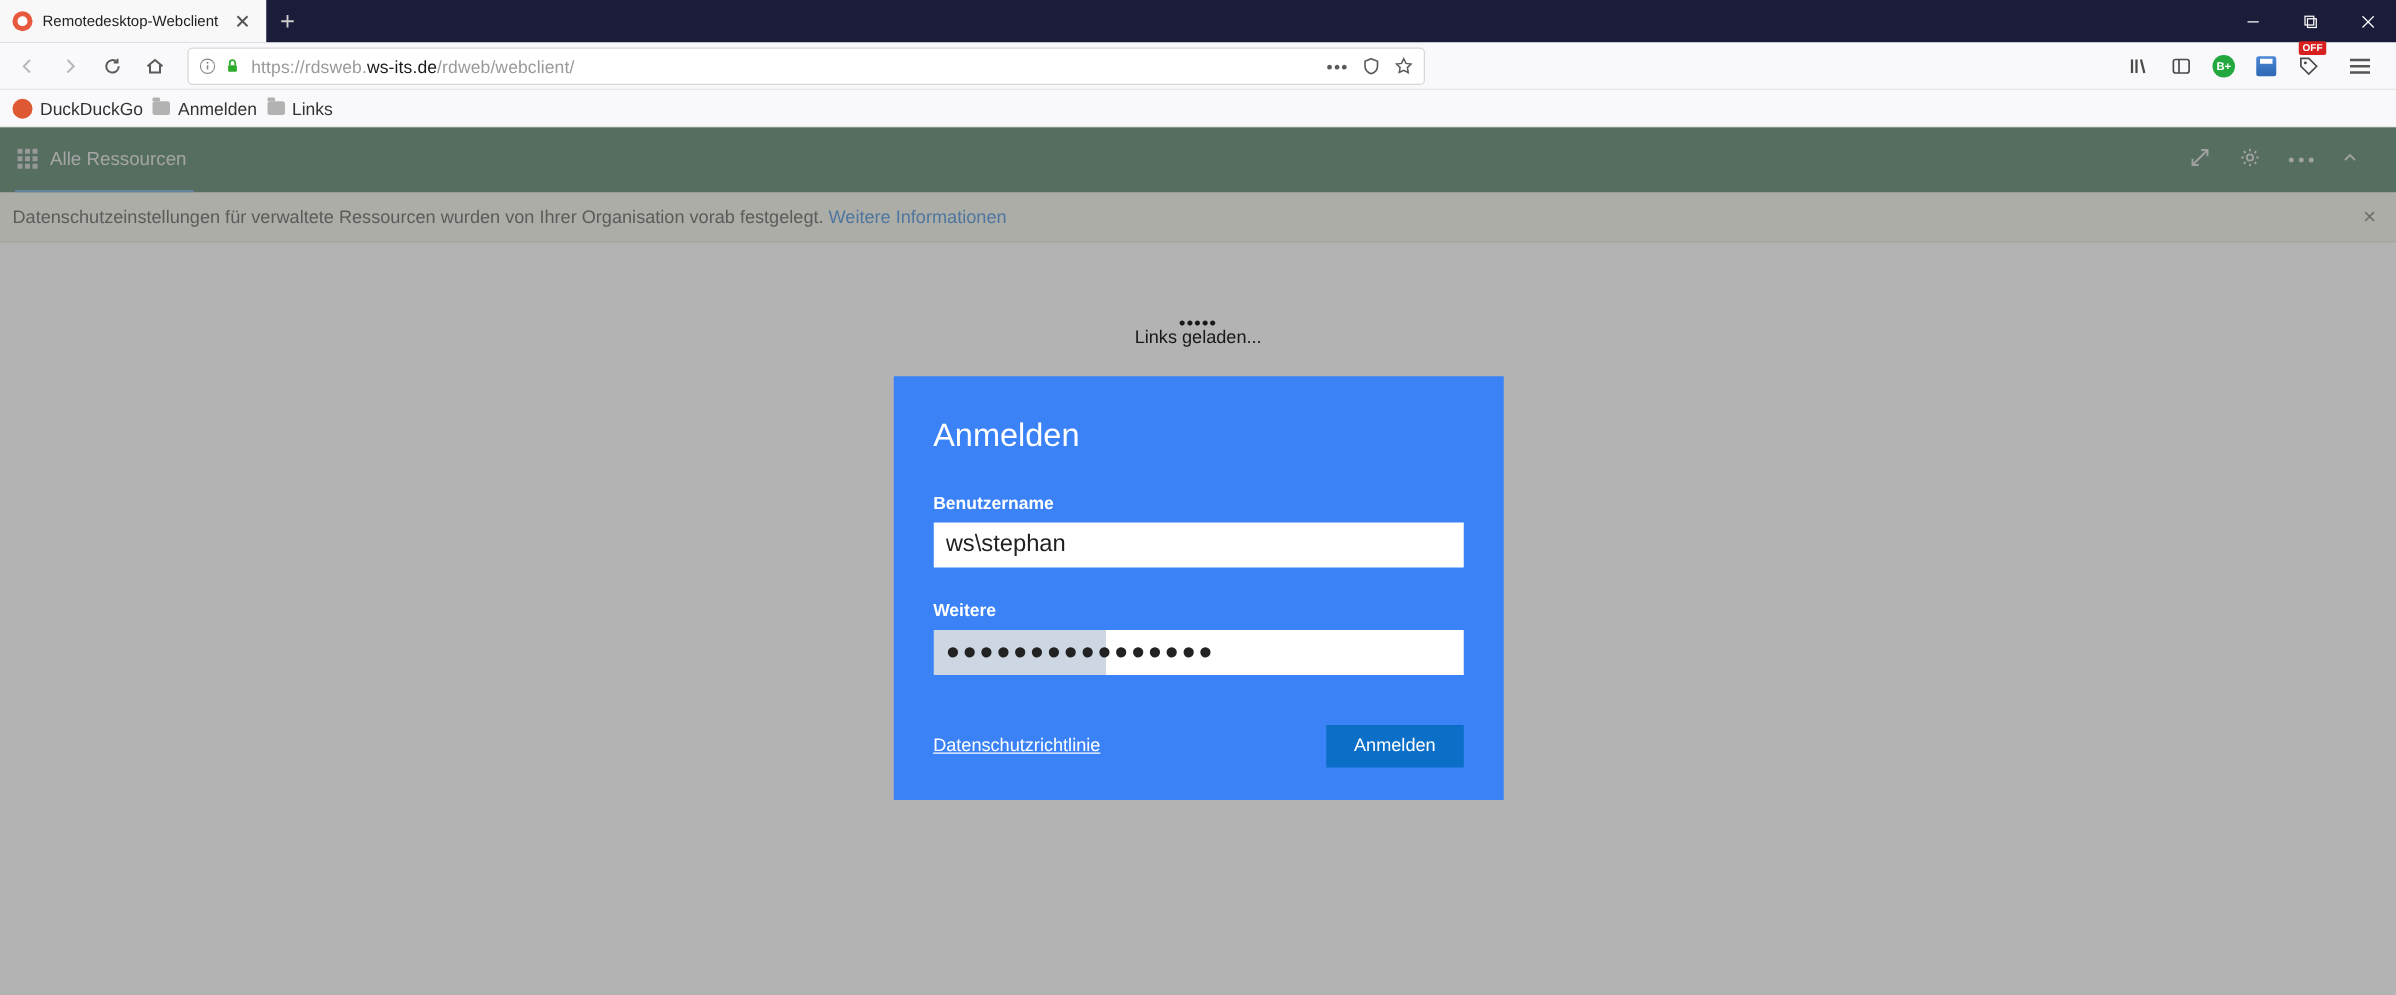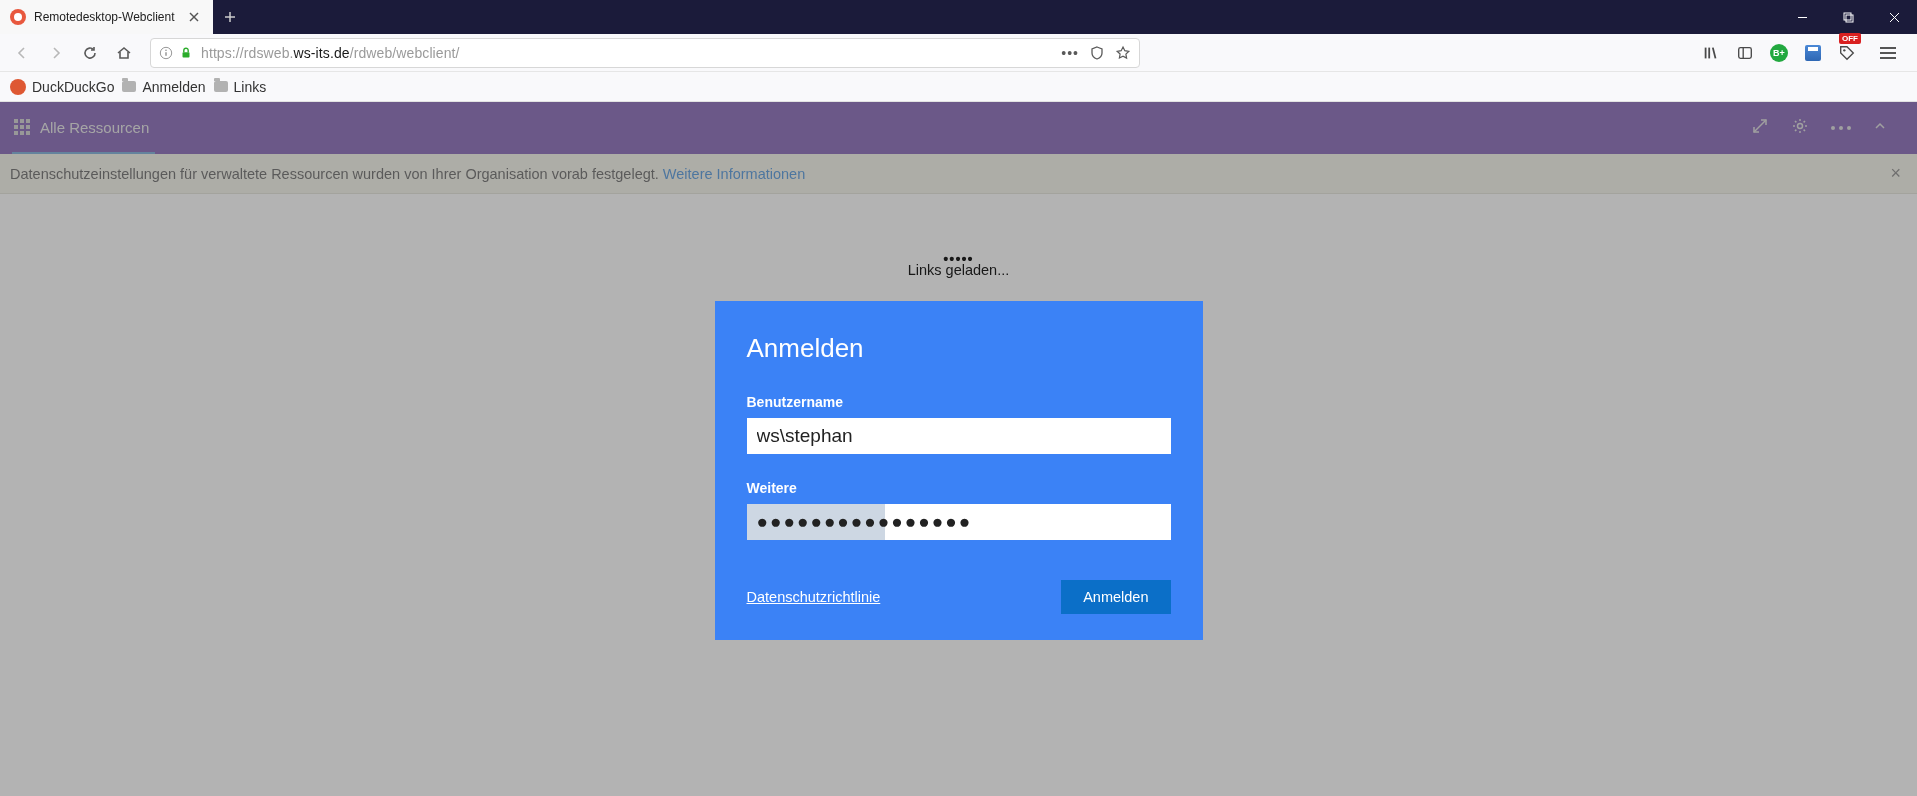--- a/index.html
+++ b/index.html
@@ -43,21 +43,21 @@
   .bookmarks { height:30px; background:#f9f9fb; display:flex; align-items:center; padding:0 10px; gap:8px; font-size:14px; color:#333; border-bottom:1px solid #e2e2e2;}
   .bk { display:flex; align-items:center; gap:6px; }
   .bk .fav-ddg { width:16px; height:16px; border-radius:50%; background:#de5833; display:flex; align-items:center; justify-content:center;}
   .bk .folder { width:14px; height:11px; background:#b2b2b2; border-radius:2px; position:relative;}
   .bk .folder::before { content:""; position:absolute; top:-3px; left:0; width:6px; height:3px; background:#b2b2b2; border-radius:1px 1px 0 0;}
 
   
   .page { position:relative; height:694px; background:#fff; }
   .overlay { position:absolute; inset:0; background:rgba(128,128,128,0.6); }
 
-  .app-header { position:absolute; top:0; left:0; right:0; height:52px; background:#4c1d95; display:flex; align-items:center; color:#d0d0d0; padding:0 12px; }
+  .app-header { position:absolute; top:0; left:0; right:0; height:52px; background:#14532d; display:flex; align-items:center; color:#d0d0d0; padding:0 12px; }
   .app-header-left { display:flex; align-items:center; gap:12px; height:100%; }
   .tab-active { display:flex; align-items:center; gap:10px; height:100%; border-bottom:2px solid #3a87c9; color:#ddd; font-size:15px; padding:0 6px 0 2px;}
   .grid3 { width:16px; height:16px; display:grid; grid-template-columns:repeat(3,4px); grid-template-rows:repeat(3,4px); gap:2px;}
   .grid3 span { background:#bbb; }
   .app-header-right { margin-left:auto; display:flex; align-items:center; gap:22px; padding-right:18px;}
   .hdr-icon { color:#cfcfcf; }
   .hdr-icon svg { width:18px; height:18px; stroke:currentColor; fill:none; stroke-width:1.5;}
   .dots3 { display:flex; gap:4px; }
   .dots3 span { width:4px; height:4px; background:#cfcfcf; border-radius:50%; }
   .chev { color:#cfcfcf; }

